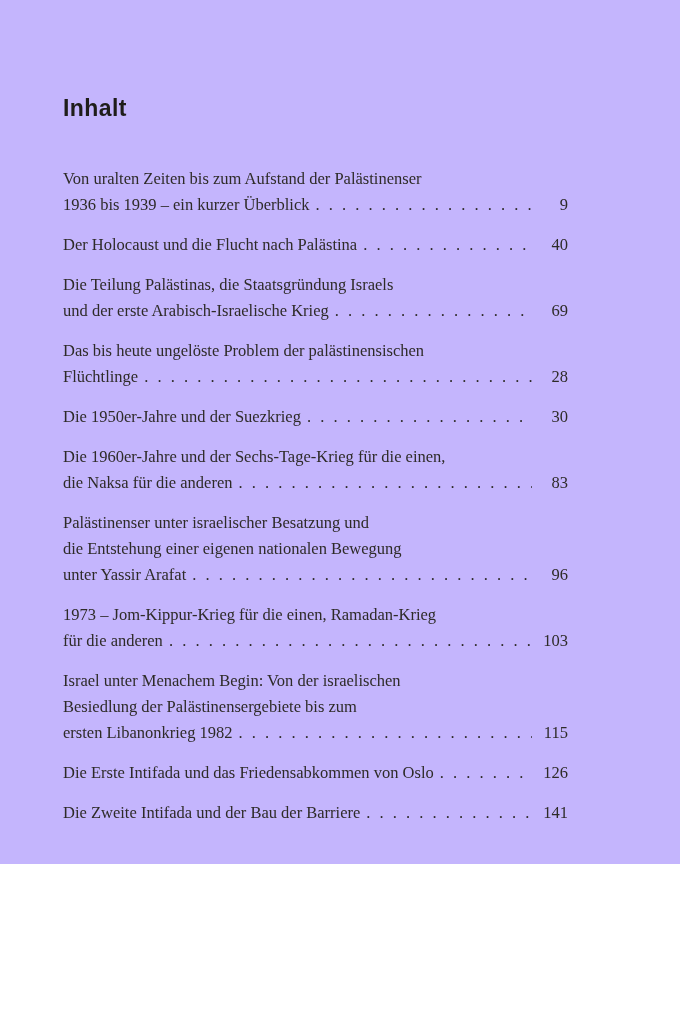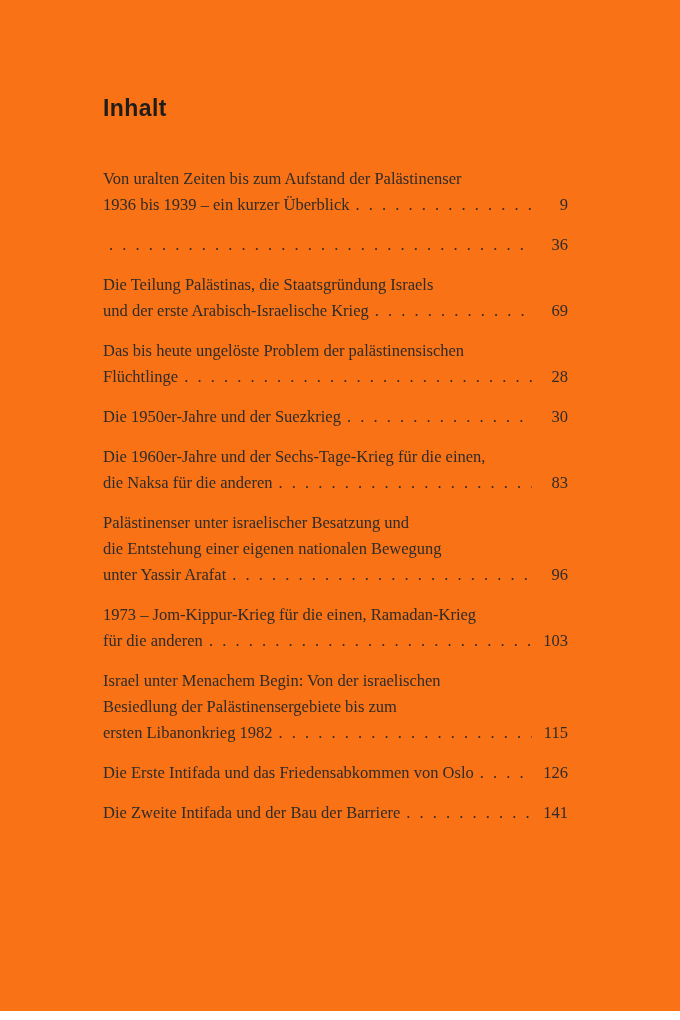--- a/index.html
+++ b/index.html
@@ -3,25 +3,25 @@
 <meta charset="utf-8">
 <style>
   html, body {
     margin: 0;
     padding: 0;
     background: #ffffff;
   }
   .page {
     position: relative;
     width: 680px;
-    height: 1011px;
+    height: 864px;
     margin: 0 auto;
-    background: #f97316;
+    background: #c4b5fd;
     box-sizing: border-box;
-    padding: 94px 112px 0 103px;
+    padding: 94px 112px 0 63px;
     font-family: "Liberation Serif", serif;
     color: #2e2b28;
     overflow: hidden;
   }
   .title {
     font-family: "Liberation Sans", sans-serif;
     font-size: 23px;
     font-weight: 700;
     letter-spacing: 0.4px;
     color: #1f1d1a;
@@ -70,22 +70,23 @@
       <div class="entry">
         <div class="line"><span class="txt">Von uralten Zeiten bis zum Aufstand der Palästinenser</span></div>
         <div class="line last">
           <span class="txt">1936 bis 1939 – ein kurzer Überblick</span>
           <span class="leader">. . . . . . . . . . . . . . . . . . . . . . . . . . . . . . . . . . . . . . . . . . . . . . . . . . . . . . . . . . . . . . . . . . . . . . . . . . . . . . . .</span>
           <span class="pg">9</span>
         </div>
       </div>
       <div class="entry">
         <div class="line last">
+          <span class="txt">Der Holocaust und die Flucht nach Palästina</span>
           <span class="leader">. . . . . . . . . . . . . . . . . . . . . . . . . . . . . . . . . . . . . . . . . . . . . . . . . . . . . . . . . . . . . . . . . . . . . . . . . . . . . . . .</span>
-          <span class="pg">36</span>
+          <span class="pg">40</span>
         </div>
       </div>
       <div class="entry">
         <div class="line"><span class="txt">Die Teilung Palästinas, die Staatsgründung Israels</span></div>
         <div class="line last">
           <span class="txt">und der erste Arabisch-Israelische Krieg</span>
           <span class="leader">. . . . . . . . . . . . . . . . . . . . . . . . . . . . . . . . . . . . . . . . . . . . . . . . . . . . . . . . . . . . . . . . . . . . . . . . . . . . . . . .</span>
           <span class="pg">69</span>
         </div>
       </div>

